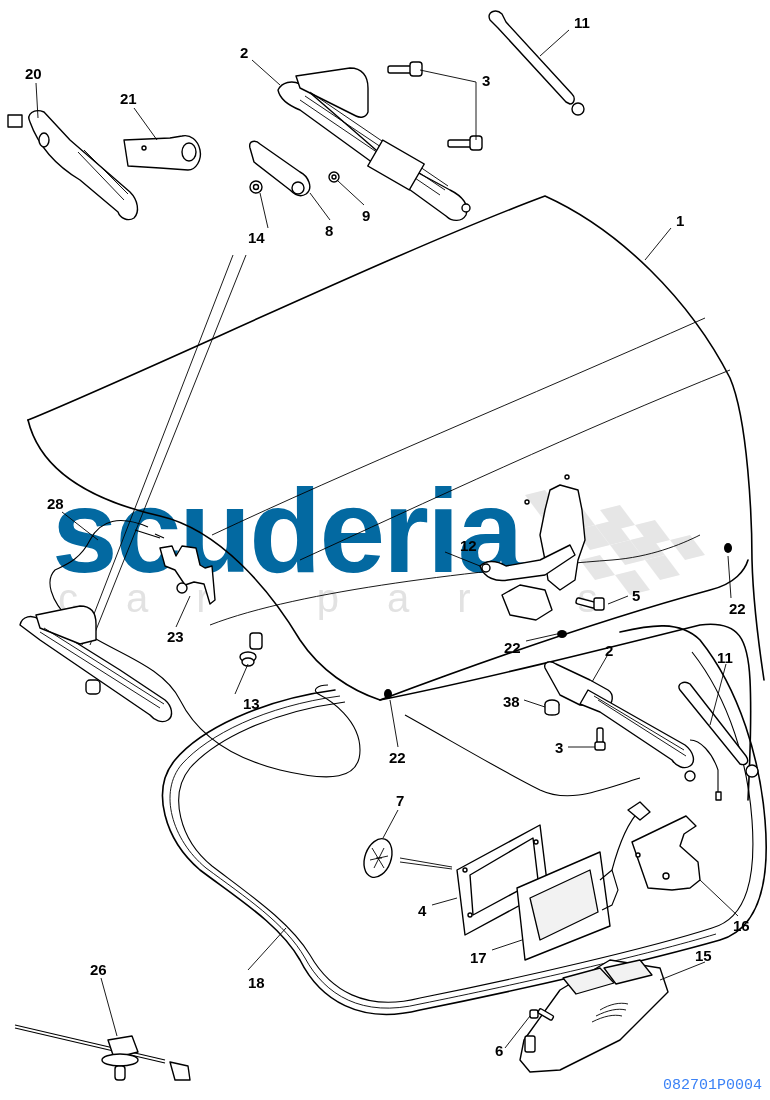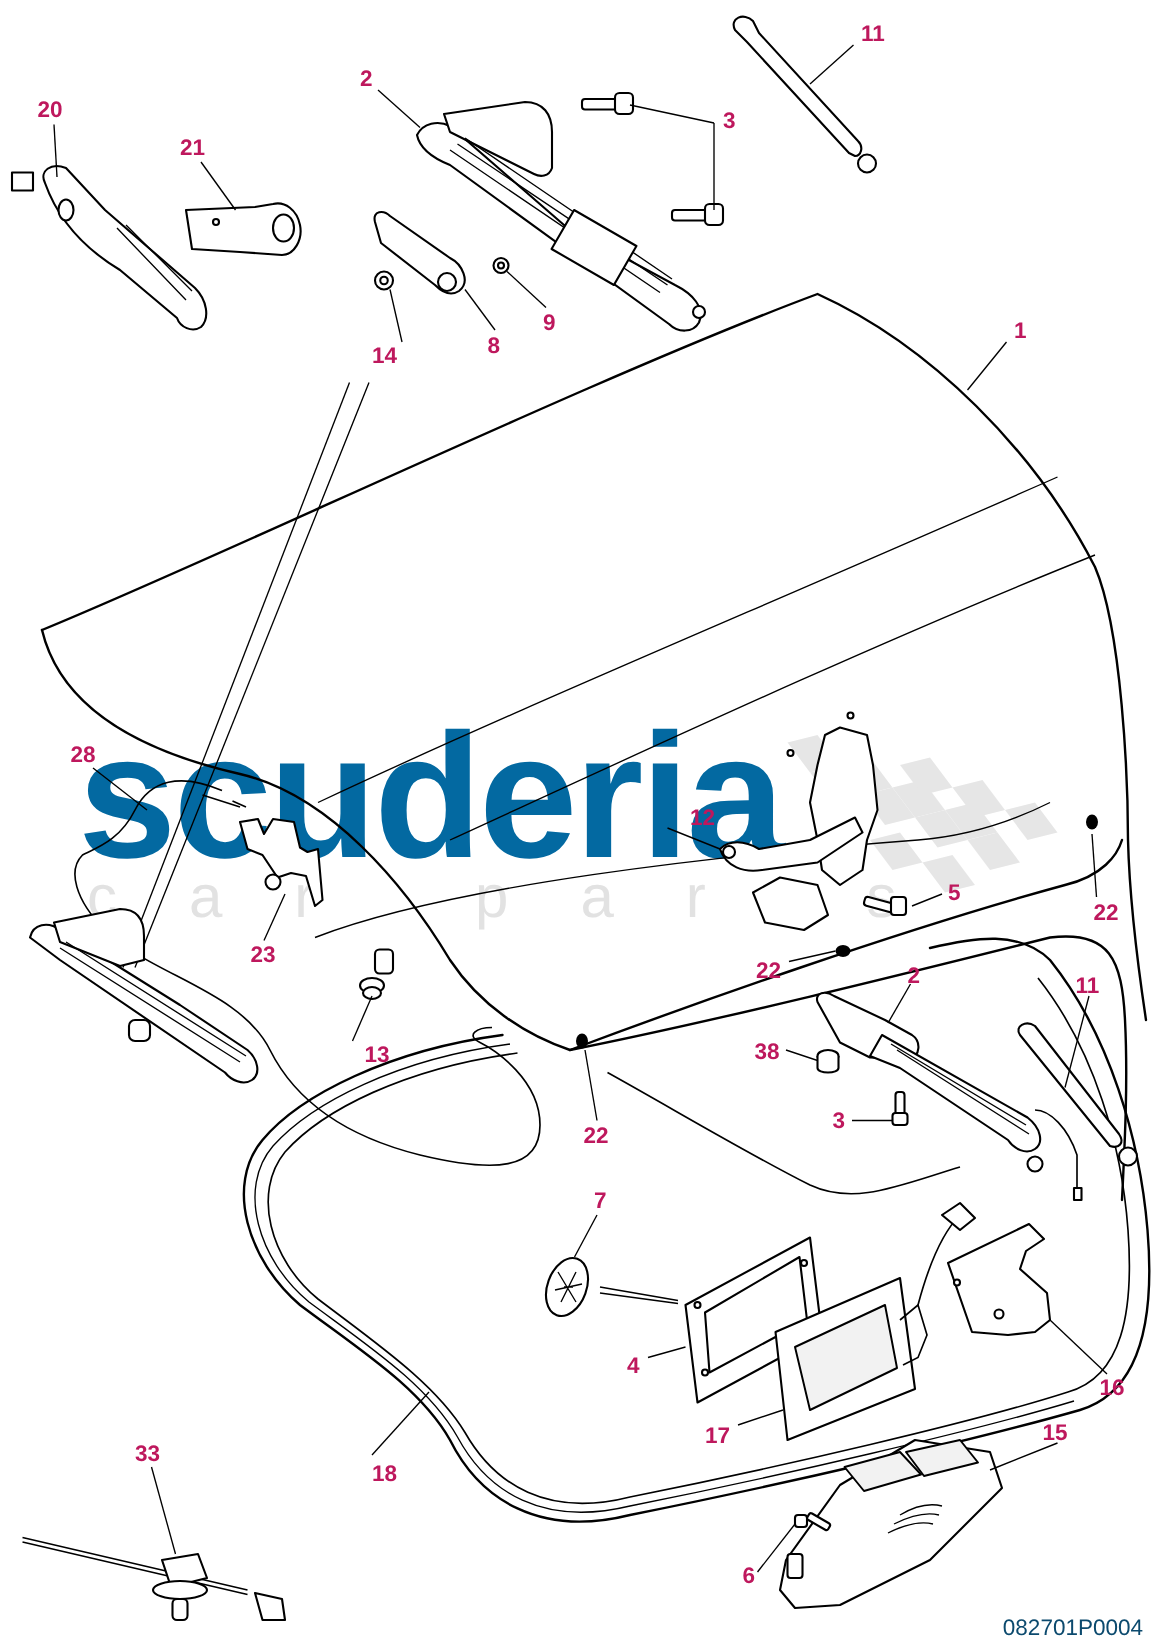--- a/index.html
+++ b/index.html
@@ -7,27 +7,27 @@
          font-family: "Liberation Sans", sans-serif; }
   #diagram { position: absolute; left: 0; top: 0; width: 770px; height: 1100px; }
   .ln { fill: none; stroke: #000; stroke-width: 1.6; stroke-linejoin: round; stroke-linecap: round; }
   .ln2 { fill: none; stroke: #000; stroke-width: 1.1; }
   .thin { fill: none; stroke: #000; stroke-width: 0.9; }
   .leader { fill: none; stroke: #000; stroke-width: 0.9; }
   .part { fill: #fff; stroke: #000; stroke-width: 1.4; stroke-linejoin: round; }
   .partg { fill: #f2f2f2; stroke: #000; stroke-width: 1.3; stroke-linejoin: round; }
   .dark { fill: #000; }
   .callout { position: absolute; font-family: "Liberation Sans", sans-serif; font-weight: bold;
-             font-size: 15px; color: #be185d; line-height: 1; white-space: nowrap; }
+             font-size: 15px; color: #000000; line-height: 1; white-space: nowrap; }
   .wm-main { position: absolute; left: 52px; top: 472px; font-family: "Liberation Sans", sans-serif;
              font-weight: bold; font-size: 118px; letter-spacing: -2px; color: #0369a1; line-height: 1; }
   .wm-sub { position: absolute; left: 58px; top: 578px; font-family: "Liberation Sans", sans-serif;
             font-size: 40px; letter-spacing: 48px; color: #e2e2e2; line-height: 1; }
-  .doc-id { position: absolute; right: 8px; bottom: 7px; font-family: Liberation Sans, sans-serif;
-            font-size: 15px; color: #0c4a6e; line-height: 1; }
+  .doc-id { position: absolute; right: 8px; bottom: 7px; font-family: Liberation Mono, monospace;
+            font-size: 15px; color: #3b82f6; line-height: 1; }
 </style>
 </head>
 <body>
 
 <div class="wm-main">scuderia</div>
 <div class="wm-sub">car parts</div>
 
 <svg id="diagram" viewBox="0 0 770 1100" xmlns="http://www.w3.org/2000/svg">
 
   <g fill="#e4e4e4" opacity="0.9">
@@ -282,16 +282,16 @@
     <div class="callout" style="left: 470px; top: 950px;">17</div>
     <div class="callout" style="left: 248px; top: 975px; text-align: center;">18</div>
     <div class="callout" style="left: 25px; top: 66px;">20</div>
     <div class="callout" style="left: 503px; top: 694px;">38</div>
     <div class="callout" style="left: 729px; top: 601px;">22</div>
     <div class="callout" style="left: 504px; top: 640px;">22</div>
     <div class="callout" style="left: 389px; top: 750px;">22</div>
     <div class="callout" style="left: 167px; top: 629px;">23</div>
     <div class="callout" style="left: 47px; top: 496px;">28</div>
     <div class="callout" style="left: 120px; top: 91px;">21</div>
-    <div class="callout" style="left: 90px; top: 962px;">33</div>
+    <div class="callout" style="left: 90px; top: 962px;">26</div>
   </div>
 
 <div class="doc-id">082701P0004</div>
 
 </body></html>

